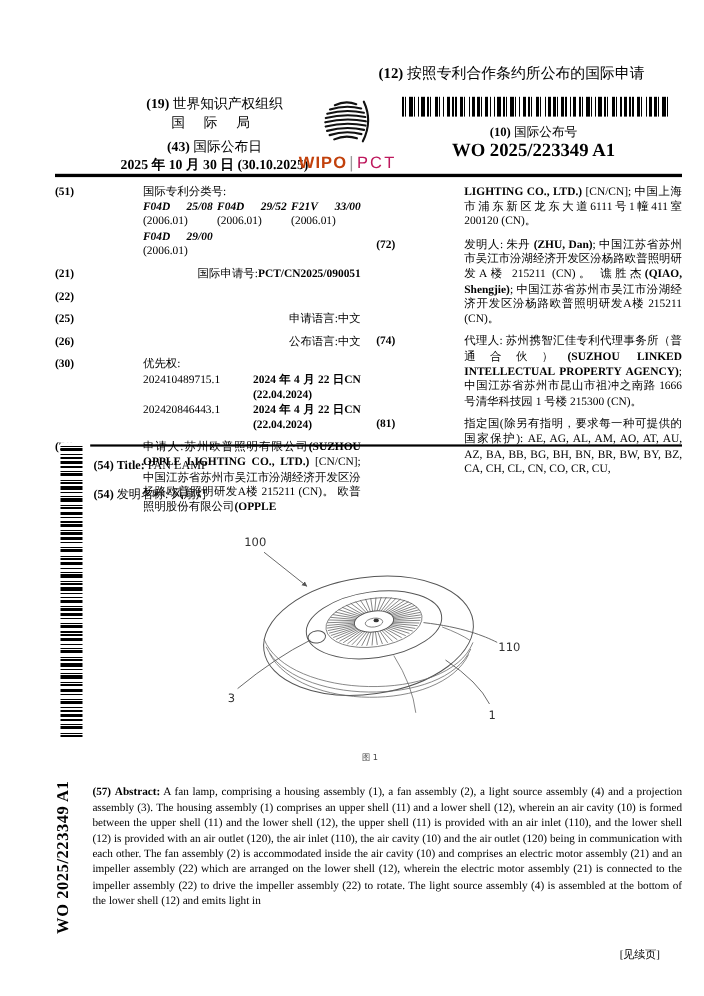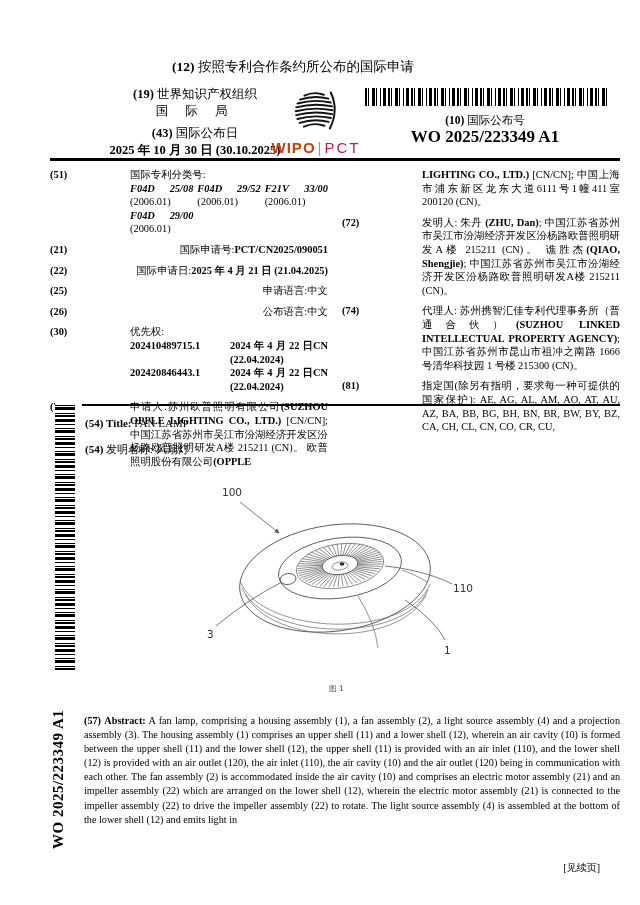--- a/index.html
+++ b/index.html
@@ -1,21 +1,21 @@
 <!DOCTYPE html>
 <html><head>
 <meta charset="utf-8">
 <style>
   html,body{margin:0;padding:0;background:#fff;}
   .page{position:relative;width:640px;height:905px;background:#fff;color:#000;
         font-family:"Liberation Serif","DejaVu Serif",serif;overflow:hidden;}
   .b{font-weight:bold;}
   .it{font-style:italic;font-weight:bold;}
   
-  .line12{position:absolute;top:58px;left:0;width:586px;text-align:center;font-size:13.5px;}
+  .line12{position:absolute;top:58px;left:0;width:586px;text-align:right;font-size:13.5px;}
   .hdr-left{position:absolute;top:86px;left:75px;width:240px;text-align:center;font-size:12.5px;line-height:17px;}
   .org2{letter-spacing:7px;}
   .pubdate{font-weight:bold;}
   .logo{position:absolute;top:86px;left:268px;width:96px;text-align:center;}
   .logo-text{font-size:15px;letter-spacing:1px;margin-top:1px;font-family:"Liberation Sans","DejaVu Sans",sans-serif;}
   .logo-text .wipo{font-weight:bold;color:#c2410c;}
   .logo-text .bar{color:#999;font-weight:200;padding:0 2px;}
   .logo-text .pct{color:#be185d;letter-spacing:2px;}
   .barcode-h{position:absolute;top:88px;left:365px;width:245px;height:18px;
     background-image:repeating-linear-gradient(90deg,
@@ -29,21 +29,21 @@
   
   .biblio{position:absolute;top:168px;left:50px;width:570px;display:flex;gap:14px;
           font-size:10.4px;line-height:13.6px;}
   .col{width:278px;}
   .field{display:flex;margin-bottom:7px;}
   .code{width:32px;flex-shrink:0;font-weight:bold;}
   .fbody{flex:1;min-width:0;text-align:justify;margin-left:48px;}
   .kv{display:flex;justify-content:flex-end;}
   .ipc-grid{display:grid;grid-template-columns:1fr 1fr 1fr;column-gap:4px;}
   .prow{display:flex;}
-  .pnum{width:100px;font-weight:bold;}
+  .pnum{width:100px;font-weight:normal;}
   .pdate{flex:1;font-weight:bold;}
   .pcc{font-weight:bold;}
   
   .title-block{position:absolute;top:417px;left:85px;width:535px;font-size:11px;}
   .title-line{margin-bottom:13px;}
   
   .figure-svg{position:absolute;top:478px;left:180px;}
   .figure-svg .outline{fill:none;stroke:#555;stroke-width:0.9;}
   .figure-svg .thin{fill:none;stroke:#666;stroke-width:0.7;}
   .figure-svg .leader{fill:none;stroke:#555;stroke-width:0.8;}
@@ -129,24 +129,20 @@
       <div class="field">
         <span class="code">(21)</span>
         <div class="fbody kv">
           <span>国际申请号:</span>
           <span class="b">PCT/CN2025/090051</span>
         </div>
       </div>
 
       <div class="field">
         <span class="code">(22)</span>
-        <div class="fbody kv">
-          <span>国际申请日:</span>
-          <span class="b">2025 年 4 月 21 日 (21.04.2025)</span>
-        </div>
       </div>
 
       <div class="field">
         <span class="code">(25)</span>
         <div class="fbody kv">
           <span>申请语言:</span>
           <span>中文</span>
         </div>
       </div>
 

